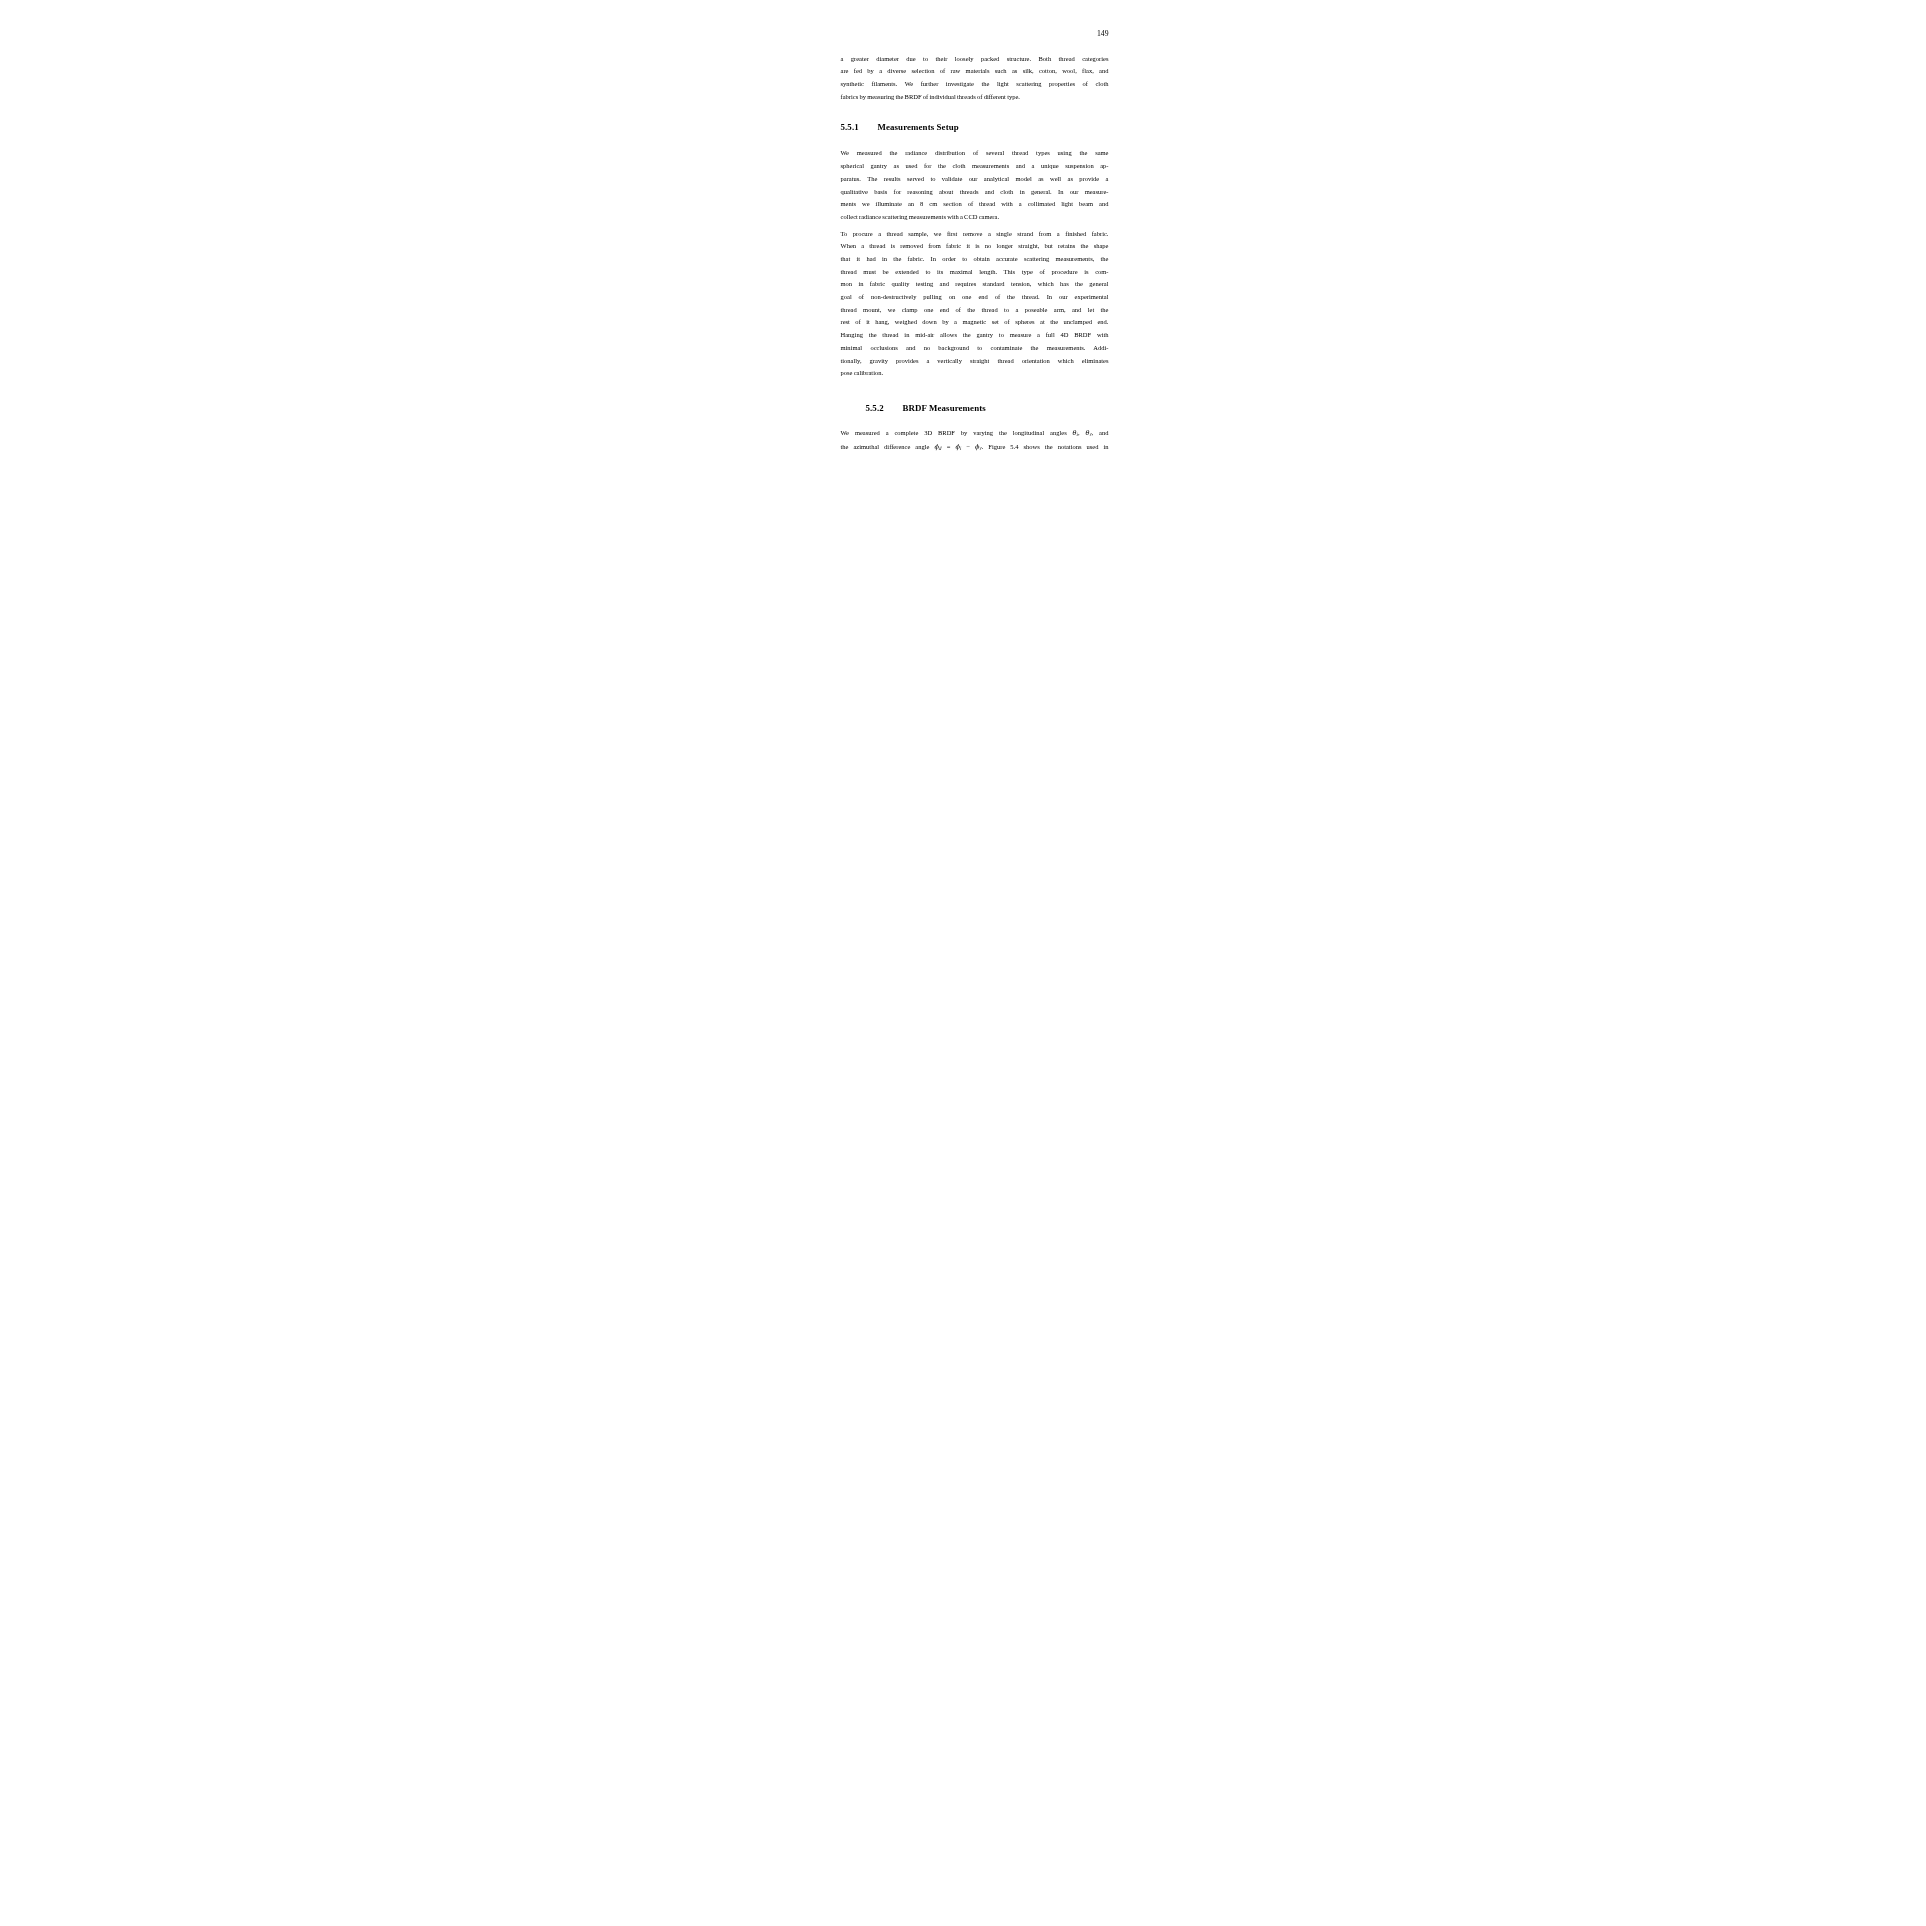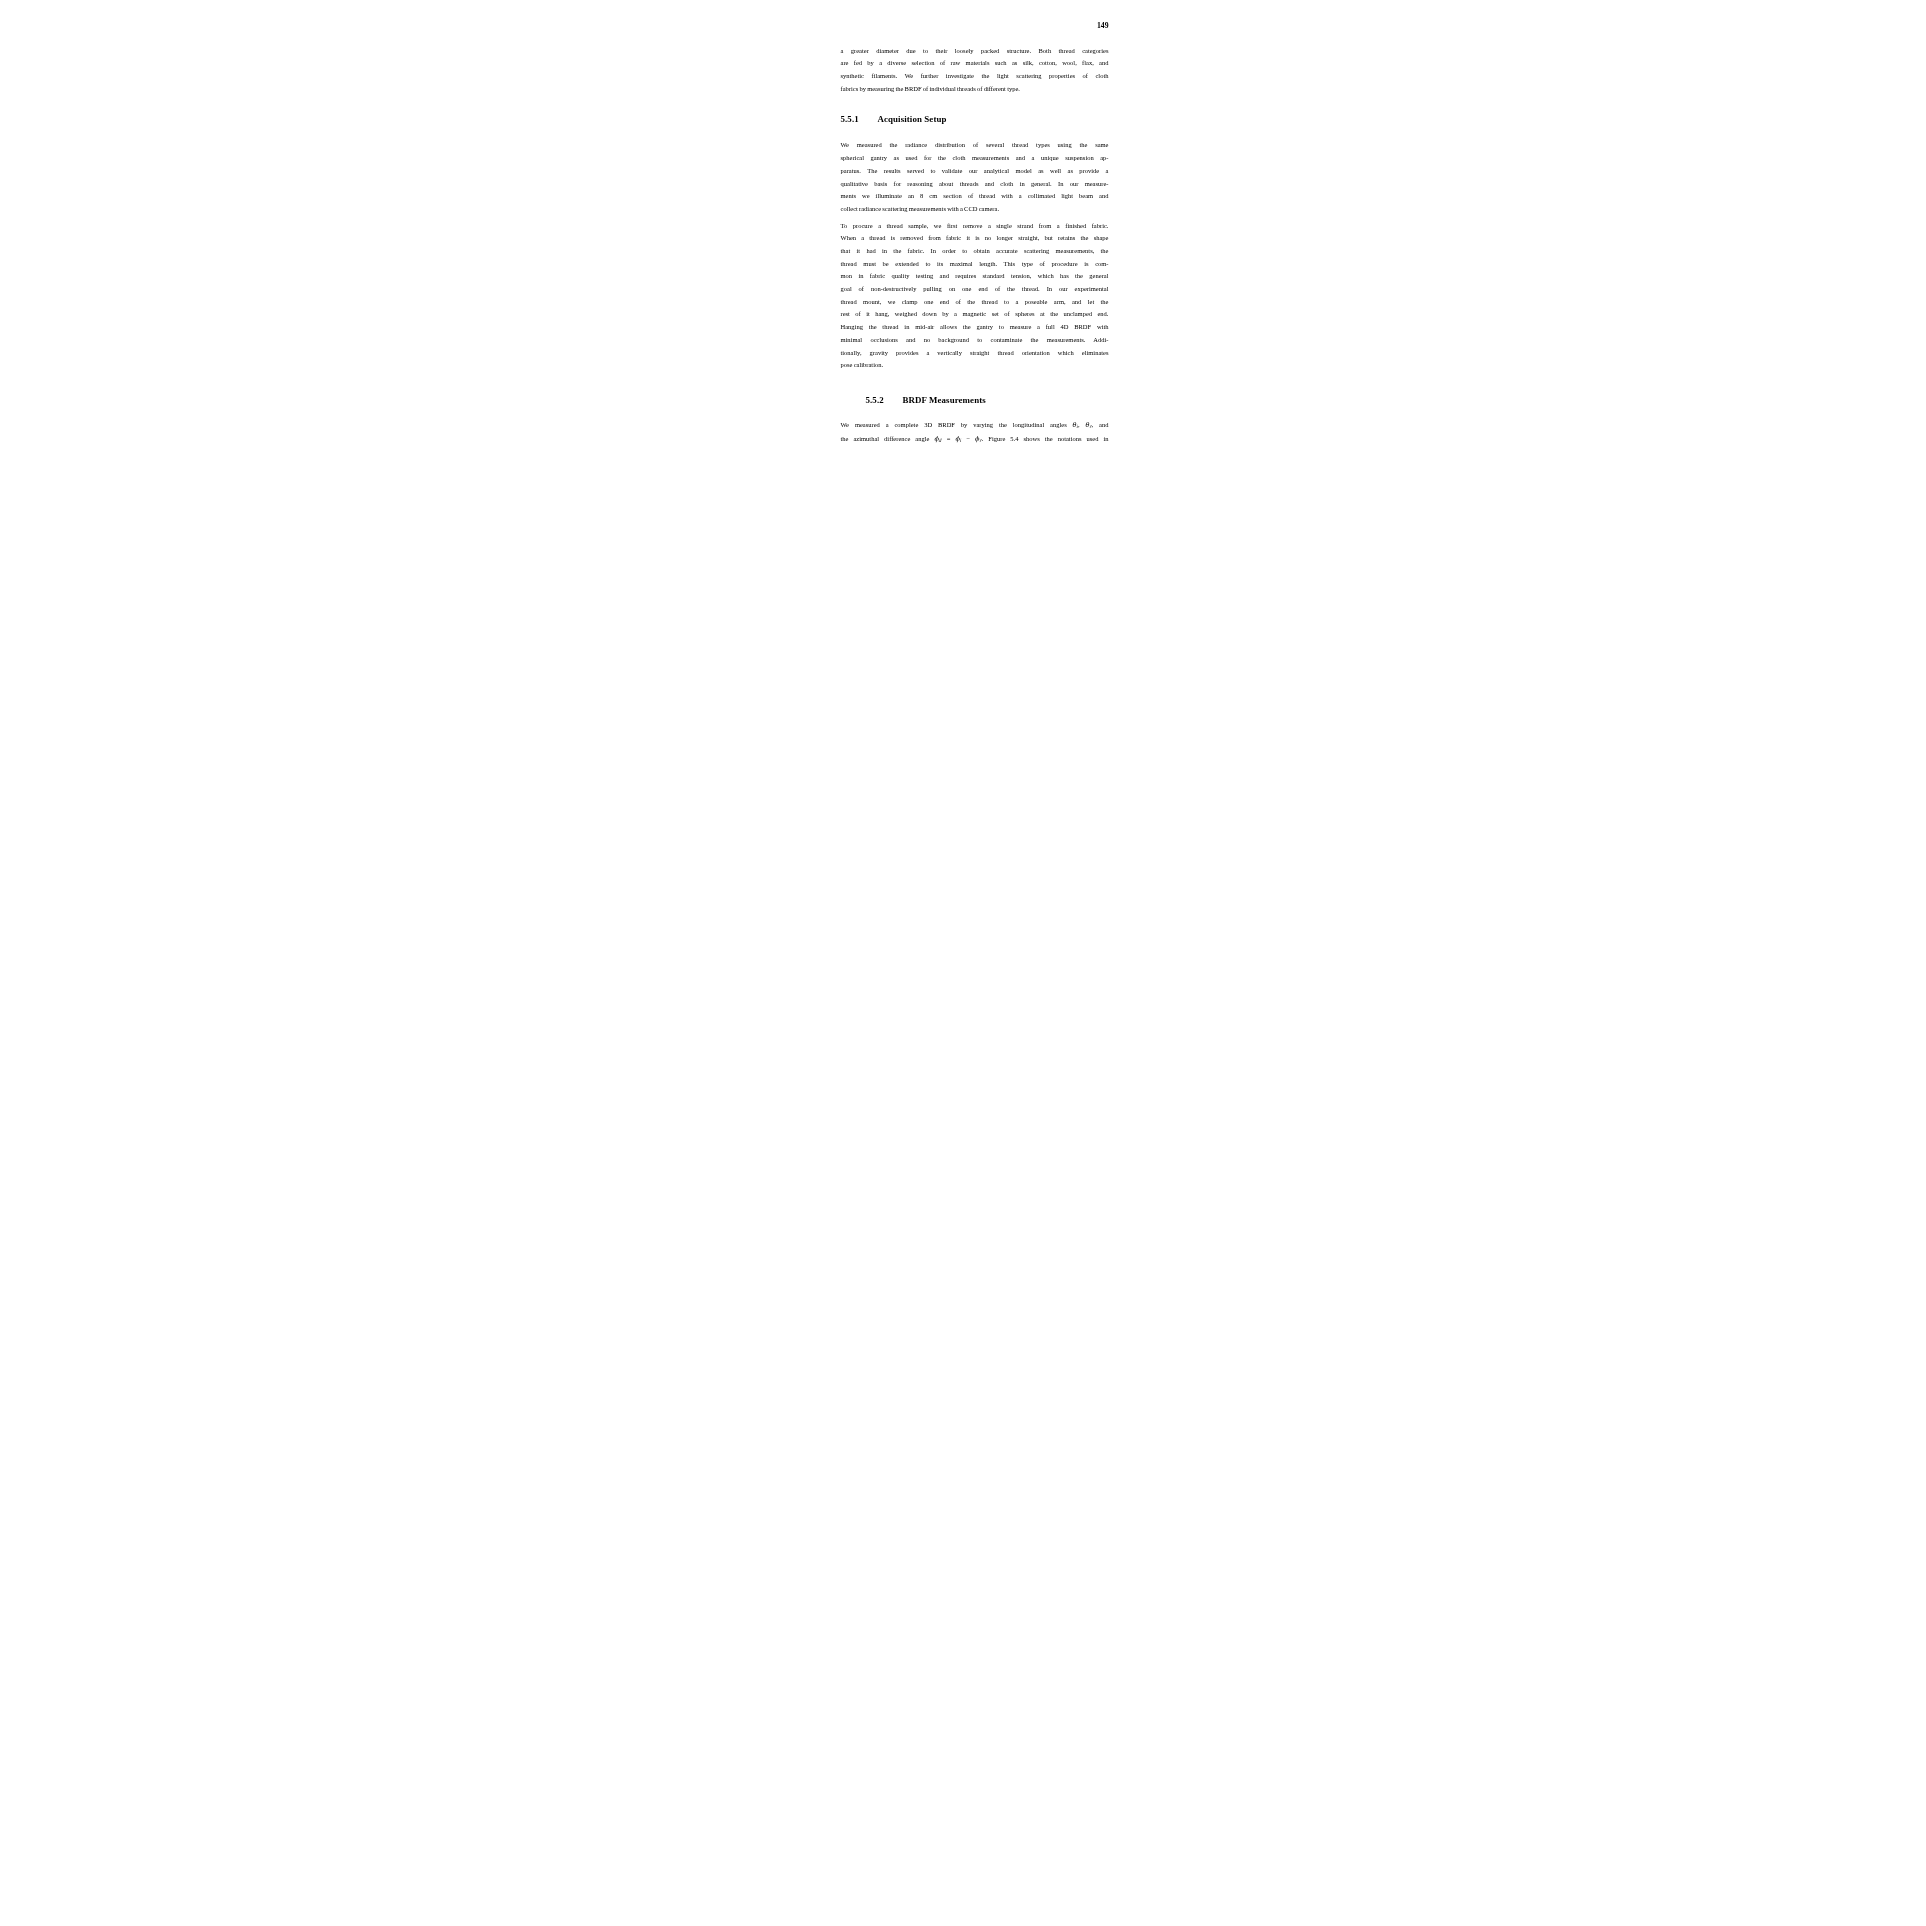--- a/index.html
+++ b/index.html
@@ -13,25 +13,24 @@
     height: 508px;
     margin: 0 auto;
     background: #ffffff;
     color: #000000;
     font-family: "Liberation Serif", "DejaVu Serif", serif;
     box-sizing: border-box;
     padding: 0 51px 0 74px;
     overflow: hidden;
   }
   .page-number {
-    margin-top: 22px;
+    margin-top: 30px;
     text-align: right;
     font-size: 7.7px;
     line-height: 8.5px;
-    font-weight: bold;
   }
   .para {
     font-size: 6.5px;
   }
   .line {
     line-height: 12.7px;
     text-align: justify;
     text-align-last: justify;
     word-spacing: -0.4px;
     white-space: normal;
@@ -74,21 +73,21 @@
   <div class="page-number">149</div>
 
   <div class="para p1">
       <div class="line">a greater diameter due to their loosely packed structure. Both thread categories</div>
       <div class="line">are fed by a diverse selection of raw materials such as silk, cotton, wool, flax, and</div>
       <div class="line">synthetic filaments. We further investigate the light scattering properties of cloth</div>
       <div class="line last">fabrics by measuring the BRDF of individual threads of different type.</div>
     </div>
 
   <h2 class="heading h-a">
-    <span class="hnum">5.5.1</span><span class="htitle">Acquisition Setup</span>
+    <span class="hnum">5.5.1</span><span class="htitle">Measurements Setup</span>
   </h2>
 
   <div class="para p2">
       <div class="line">We measured the radiance distribution of several thread types using the same</div>
       <div class="line">spherical gantry as used for the cloth measurements and a unique suspension ap-</div>
       <div class="line">paratus. The results served to validate our analytical model as well as provide a</div>
       <div class="line">qualitative basis for reasoning about threads and cloth in general. In our measure-</div>
       <div class="line">ments we illuminate an 8 cm section of thread with a collimated light beam and</div>
       <div class="line last">collect radiance scattering measurements with a CCD camera.</div>
     </div>

